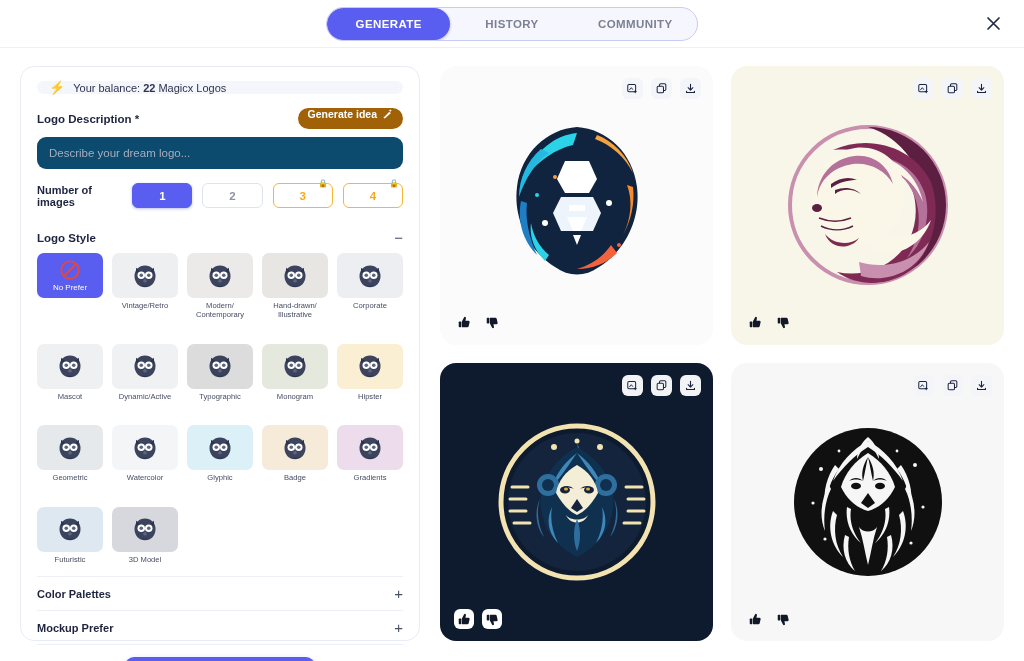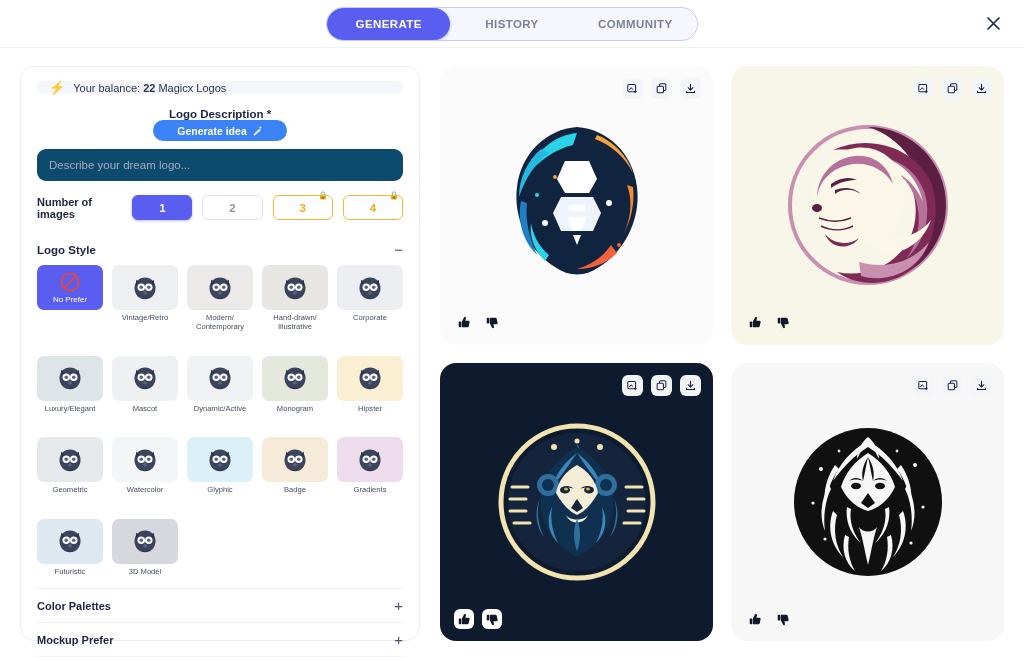--- a/index.html
+++ b/index.html
@@ -87,33 +87,32 @@
     padding: 0 12px;
     font-size: 11px;
     color: #2d3350;
   }
   .bolt { color: #4f53e8; font-size: 13px; line-height: 1; }
   .balance b { font-weight: bold; }
 
   .row-label {
     display: flex; align-items: center; justify-content: space-between;
     margin-top: 14px;
-    flex-direction: column;
   }
   .lbl { font-size: 11.5px; font-weight: bold; color: #1e2340; }
   .gen-idea {
-    background: #3b82f6;
+    background: #a16207;
     color: #fff;
     font-size: 10.5px;
     font-weight: bold;
     border: none;
     border-radius: 999px;
     height: 21px;
-    padding: 0 24px;
-    display: flex; align-items: center; gap: 5px;
+    padding: 0 10px;
+    display: flex; gap: 5px;
     cursor: pointer;
     font-family: inherit;
   }
   .gen-idea svg { display:block; }
 
   .textarea {
     margin-top: 8px;
     height: 60px;
     background: #0c4a6e;
     border-radius: 9px;
@@ -395,36 +394,20 @@
     <circle cx="25" cy="19" r="5" fill="#ffffff"></circle>
     <circle cx="15" cy="19" r="2.4" fill="#5b6580"></circle>
     <circle cx="25" cy="19" r="2.4" fill="#5b6580"></circle>
     <path d="M20 23 L23 27 L20 29 L17 27 Z" fill="#5b6580"></path>
     <path d="M14 31 C17 34 23 34 26 31 C23 36 17 36 14 31 Z" fill="#2c3550"></path>
   </svg>
             </div>
             <div class="tile-cap">Corporate</div>
           </div>
           <div class="style-tile">
-            <div class="tile-img" style="background: rgb(221, 229, 232);">
-  <svg width="30" height="30" viewBox="0 0 40 40">
-    <path d="M20 6 C12 6 6 12 6 20 C6 29 12 35 20 35 C28 35 34 29 34 20 C34 12 28 6 20 6 Z" fill="#2c3550" opacity=".92"></path>
-    <path d="M8 9 L14 14 L8 16 Z" fill="#2c3550"></path>
-    <path d="M32 9 L26 14 L32 16 Z" fill="#2c3550"></path>
-    <circle cx="15" cy="19" r="5" fill="#ffffff"></circle>
-    <circle cx="25" cy="19" r="5" fill="#ffffff"></circle>
-    <circle cx="15" cy="19" r="2.4" fill="#5b6580"></circle>
-    <circle cx="25" cy="19" r="2.4" fill="#5b6580"></circle>
-    <path d="M20 23 L23 27 L20 29 L17 27 Z" fill="#5b6580"></path>
-    <path d="M14 31 C17 34 23 34 26 31 C23 36 17 36 14 31 Z" fill="#2c3550"></path>
-  </svg>
-            </div>
-            <div class="tile-cap">Luxury/Elegant</div>
-          </div>
-          <div class="style-tile">
             <div class="tile-img" style="background: rgb(238, 240, 242);">
   <svg width="30" height="30" viewBox="0 0 40 40">
     <path d="M20 6 C12 6 6 12 6 20 C6 29 12 35 20 35 C28 35 34 29 34 20 C34 12 28 6 20 6 Z" fill="#2c3550" opacity=".92"></path>
     <path d="M8 9 L14 14 L8 16 Z" fill="#2c3550"></path>
     <path d="M32 9 L26 14 L32 16 Z" fill="#2c3550"></path>
     <circle cx="15" cy="19" r="5" fill="#ffffff"></circle>
     <circle cx="25" cy="19" r="5" fill="#ffffff"></circle>
     <circle cx="15" cy="19" r="2.4" fill="#5b6580"></circle>
     <circle cx="25" cy="19" r="2.4" fill="#5b6580"></circle>
     <path d="M20 23 L23 27 L20 29 L17 27 Z" fill="#5b6580"></path>
@@ -441,20 +424,36 @@
     <path d="M32 9 L26 14 L32 16 Z" fill="#2c3550"></path>
     <circle cx="15" cy="19" r="5" fill="#ffffff"></circle>
     <circle cx="25" cy="19" r="5" fill="#ffffff"></circle>
     <circle cx="15" cy="19" r="2.4" fill="#5b6580"></circle>
     <circle cx="25" cy="19" r="2.4" fill="#5b6580"></circle>
     <path d="M20 23 L23 27 L20 29 L17 27 Z" fill="#5b6580"></path>
     <path d="M14 31 C17 34 23 34 26 31 C23 36 17 36 14 31 Z" fill="#2c3550"></path>
   </svg>
             </div>
             <div class="tile-cap">Dynamic/Active</div>
+          </div>
+          <div class="style-tile">
+            <div class="tile-img" style="background: rgb(220, 220, 220);">
+  <svg width="30" height="30" viewBox="0 0 40 40">
+    <path d="M20 6 C12 6 6 12 6 20 C6 29 12 35 20 35 C28 35 34 29 34 20 C34 12 28 6 20 6 Z" fill="#2c3550" opacity=".92"></path>
+    <path d="M8 9 L14 14 L8 16 Z" fill="#2c3550"></path>
+    <path d="M32 9 L26 14 L32 16 Z" fill="#2c3550"></path>
+    <circle cx="15" cy="19" r="5" fill="#ffffff"></circle>
+    <circle cx="25" cy="19" r="5" fill="#ffffff"></circle>
+    <circle cx="15" cy="19" r="2.4" fill="#5b6580"></circle>
+    <circle cx="25" cy="19" r="2.4" fill="#5b6580"></circle>
+    <path d="M20 23 L23 27 L20 29 L17 27 Z" fill="#5b6580"></path>
+    <path d="M14 31 C17 34 23 34 26 31 C23 36 17 36 14 31 Z" fill="#2c3550"></path>
+  </svg>
+            </div>
+            <div class="tile-cap">Typographic</div>
           </div>
           <div class="style-tile">
             <div class="tile-img" style="background: rgb(229, 232, 221);">
   <svg width="30" height="30" viewBox="0 0 40 40">
     <path d="M20 6 C12 6 6 12 6 20 C6 29 12 35 20 35 C28 35 34 29 34 20 C34 12 28 6 20 6 Z" fill="#2c3550" opacity=".92"></path>
     <path d="M8 9 L14 14 L8 16 Z" fill="#2c3550"></path>
     <path d="M32 9 L26 14 L32 16 Z" fill="#2c3550"></path>
     <circle cx="15" cy="19" r="5" fill="#ffffff"></circle>
     <circle cx="25" cy="19" r="5" fill="#ffffff"></circle>
     <circle cx="15" cy="19" r="2.4" fill="#5b6580"></circle>

